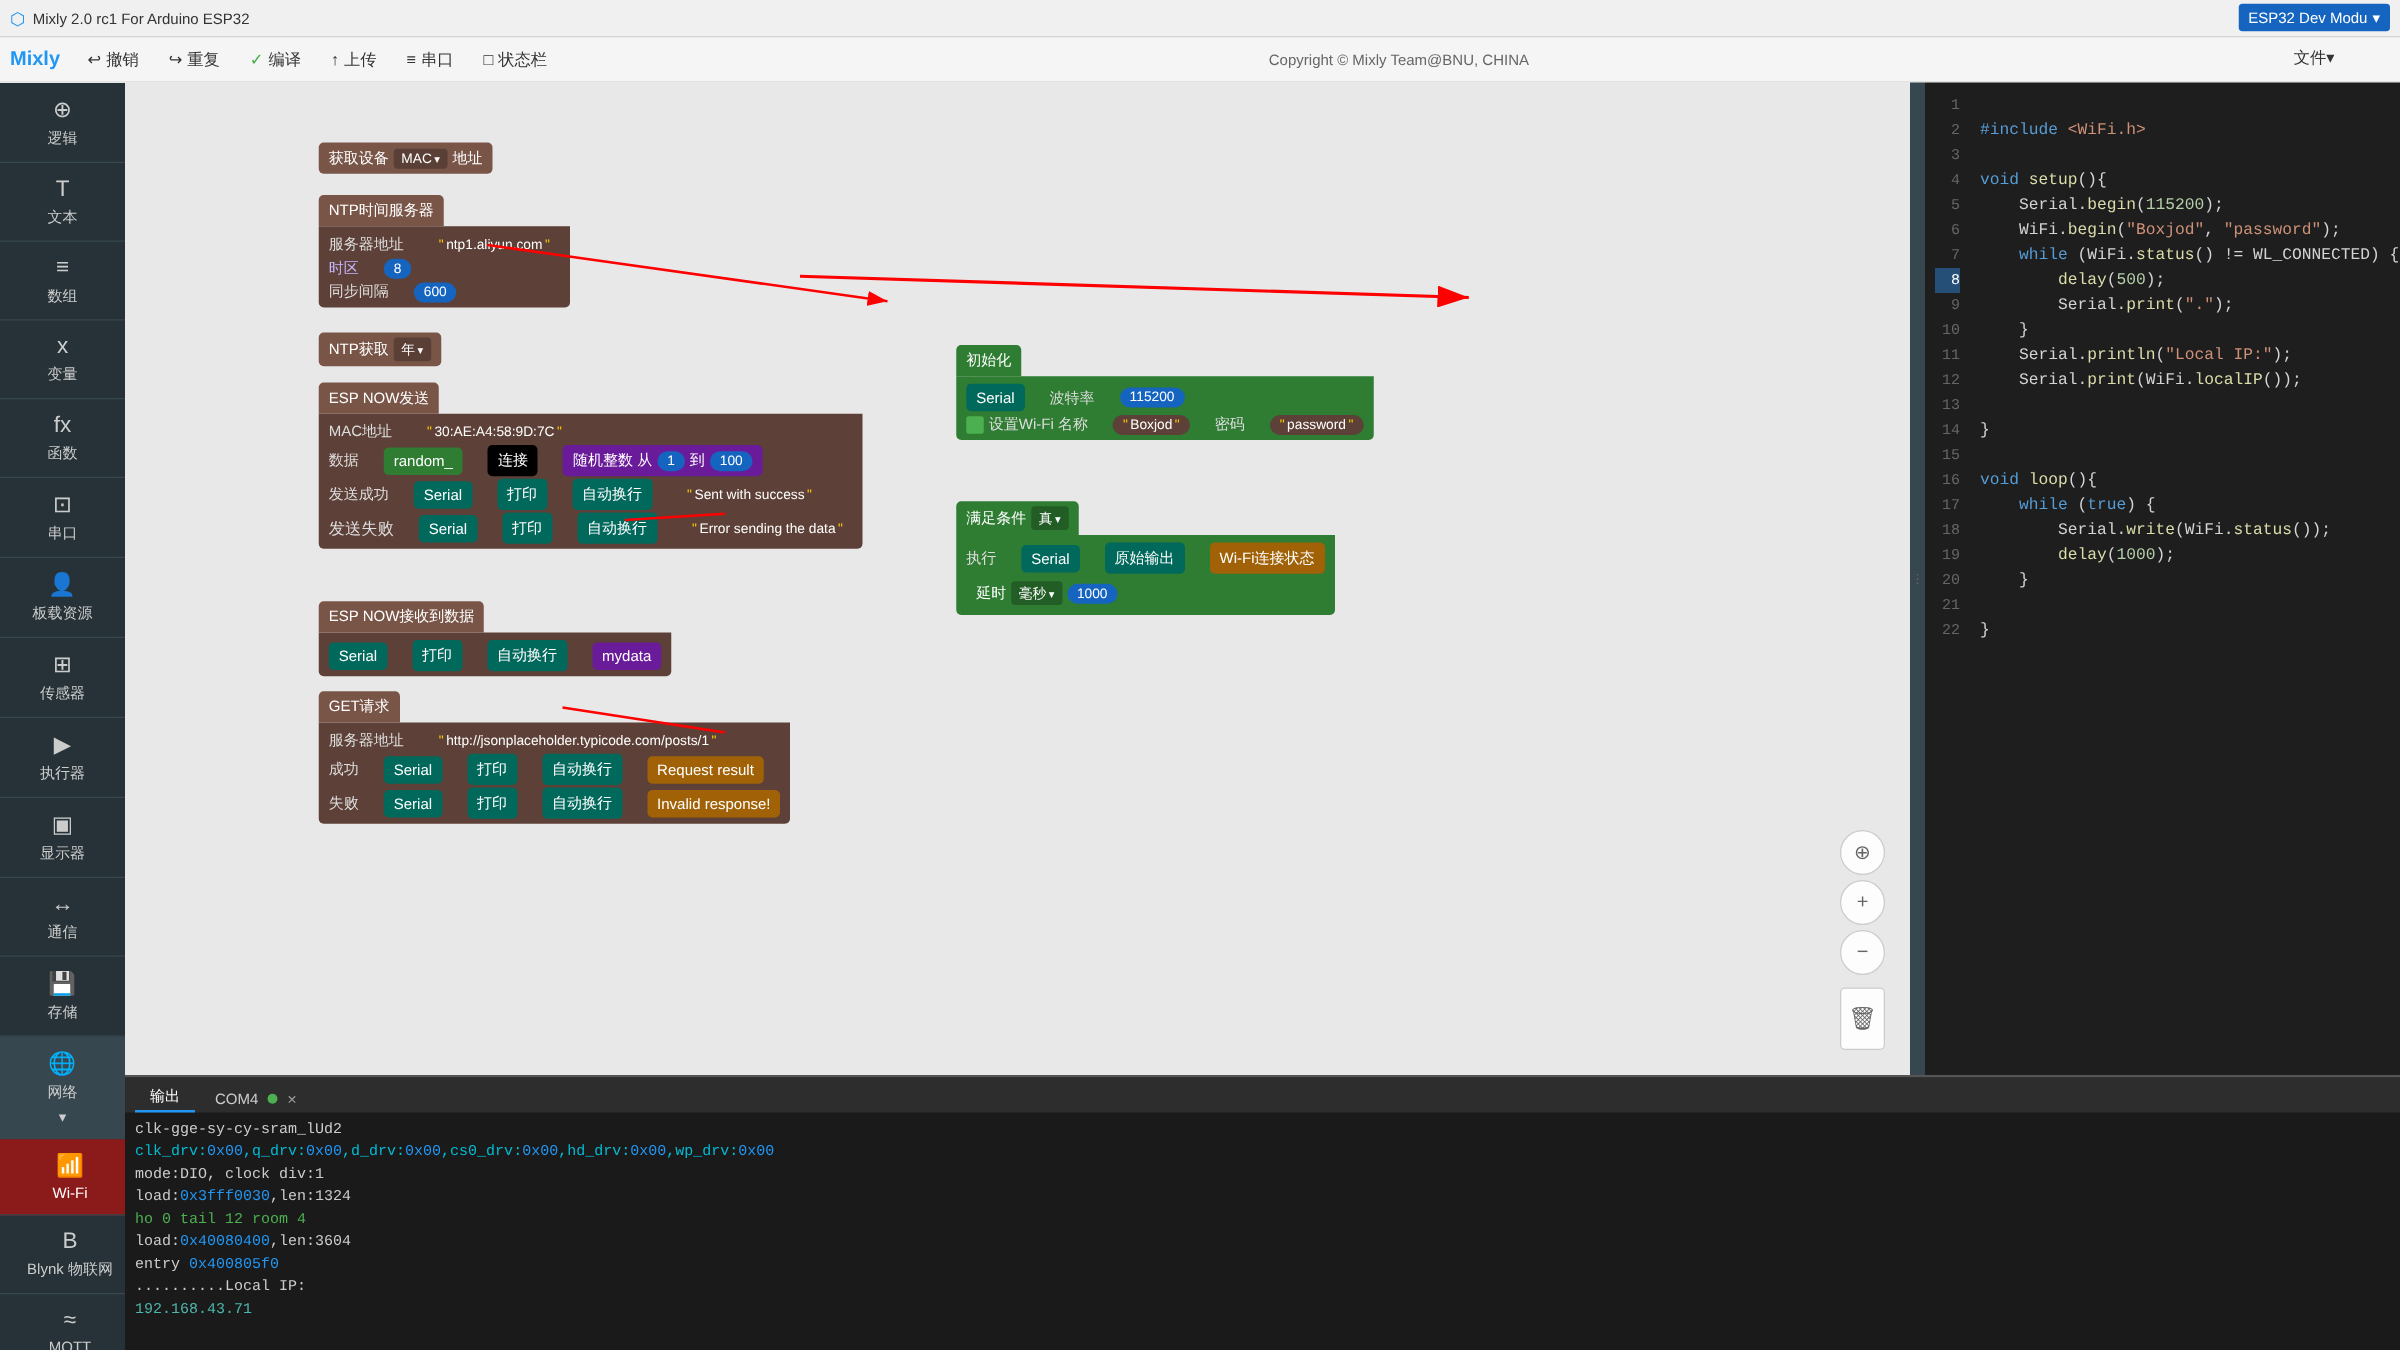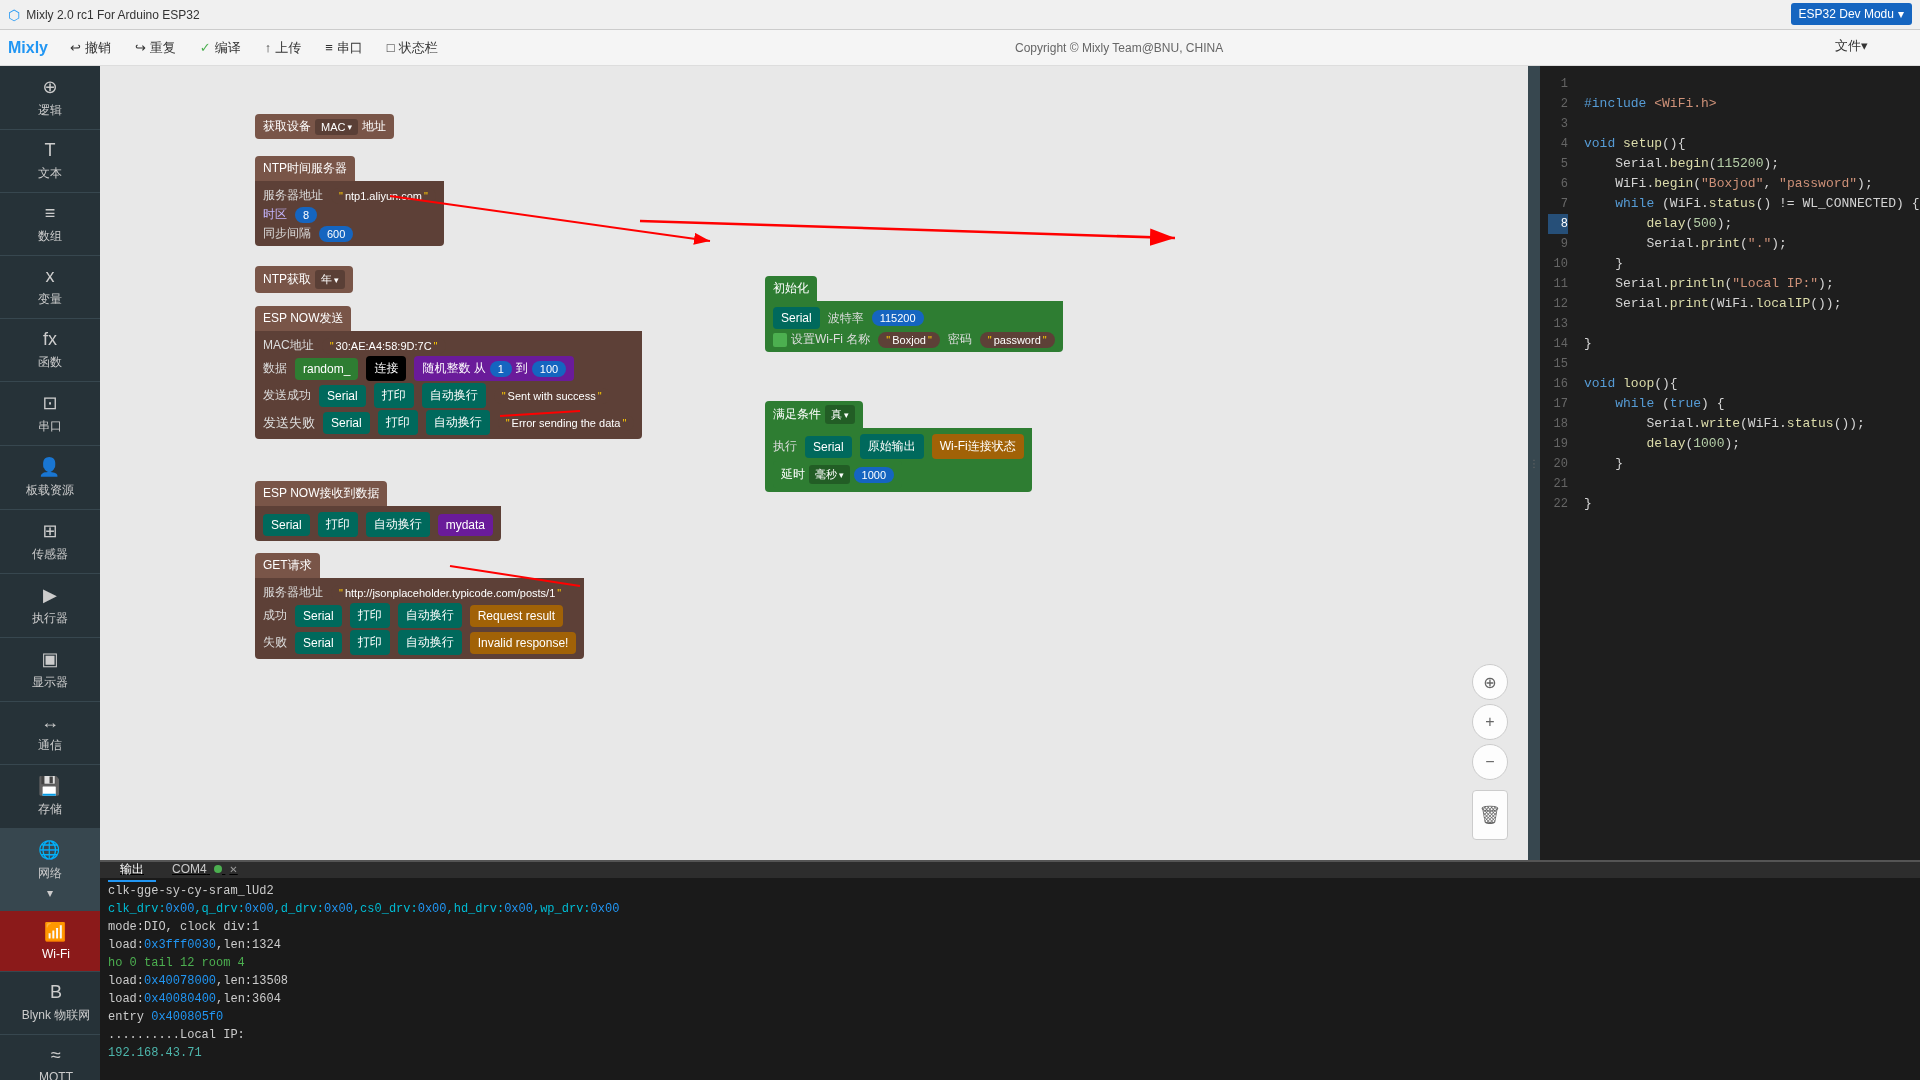--- a/index.html
+++ b/index.html
@@ -36,36 +36,36 @@
     .line-number { height: 20px; line-height: 20px; font-size: 12px; }
     .code-content { flex: 1; padding: 0 8px; }
     .code-line { height: 20px; line-height: 20px; white-space: pre; }
     .code-line .kw { color: #569cd6; }
     .code-line .fn { color: #dcdcaa; }
     .code-line .str { color: #ce9178; }
     .code-line .num { color: #b5cea8; }
 
     
     #output-panel { height: 220px; background: #1a1a1a; display: flex; flex-direction: column; border-top: 2px solid #555; }
-    .output-tabs { display: flex; align-items: center; background: #2d2d2d; height: 16px; padding: 0 8px; gap: 4px; text-decoration: underline; }
+    .output-tabs { display: flex; align-items: flex-end; background: #2d2d2d; height: 28px; padding: 0 8px; gap: 4px; }
     .output-tab { padding: 2px 12px; color: #ccc; font-size: 12px; cursor: pointer; border-bottom: 2px solid transparent; }
     .output-tab.active { color: white; border-bottom: 2px solid #2196f3; }
     .output-tab-close { color: #999; font-size: 10px; margin-left: 4px; }
     .output-tab-dot { width: 8px; height: 8px; background: #4caf50; border-radius: 50%; display: inline-block; margin-left: 4px; }
     .output-content { flex: 1; overflow-y: auto; padding: 4px 8px; font-family: 'Courier New', monospace; font-size: 12px; color: #ccc; }
     .output-line { line-height: 18px; }
     .output-line.cyan { color: #00bcd4; }
     .output-line.green { color: #4caf50; }
     .output-line.ip { color: #4db6ac; }
 
     
     .block-group { position: absolute; }
     .block { display: inline-flex; align-items: center; gap: 4px; padding: 4px 8px; border-radius: 4px; color: white; font-size: 12px; white-space: nowrap; flex-wrap: wrap; }
     .block-header { border-radius: 4px 4px 0 0; }
-    .block-row { display: flex; align-items: center; gap: 8px; margin-top: 2px; flex-wrap: wrap; }
+    .block-row { display: flex; align-items: center; gap: 20px; margin-top: 2px; flex-wrap: wrap; }
 
     .block-brown { background: #795548; }
     .block-green { background: #a16207; }
     .block-dark-green { background: #2e7d32; }
     .block-teal { background: #00695c; }
     .block-purple { background: #6a1b9a; }
     .block-indigo { background: #000000; }
     .field-str { background: #5d4037; border-radius: 12px; padding: 2px 8px; font-size: 11px; color: white; display: flex; align-items: center; gap: 2px; }
     .field-str::before { content: '"'; color: #ffcc02; }
     .field-str::after { content: '"'; color: #ffcc02; }
@@ -506,21 +506,20 @@
           <span class="output-tab-dot"></span>
           <span class="output-tab-close">✕</span>
         </span>
       </div>
       <div class="output-content">
         <div class="output-line">clk-gge-sy-cy-sram_lUd2</div>
         <div class="output-line cyan">clk_drv:<span style="color:#2196f3;">0x00</span>,q_drv:<span style="color:#2196f3;">0x00</span>,d_drv:<span style="color:#2196f3;">0x00</span>,cs0_drv:<span style="color:#2196f3;">0x00</span>,hd_drv:<span style="color:#2196f3;">0x00</span>,wp_drv:<span style="color:#2196f3;">0x00</span></div>
         <div class="output-line">mode:DIO, clock div:1</div>
         <div class="output-line">load:<span style="color:#2196f3;">0x3fff0030</span>,len:1324</div>
         <div class="output-line green">ho 0 tail 12 room 4</div>
-        <div class="output-line">load:<span style="color:#2196f3;">0x40078000</span>,len:13508</div>
         <div class="output-line">load:<span style="color:#2196f3;">0x40080400</span>,len:3604</div>
         <div class="output-line">entry <span style="color:#2196f3;">0x400805f0</span></div>
         <div class="output-line">..........Local IP:</div>
         <div class="output-line ip">192.168.43.71</div>
       </div>
     </div>
   </div>
 </div>
 
 </body></html>

